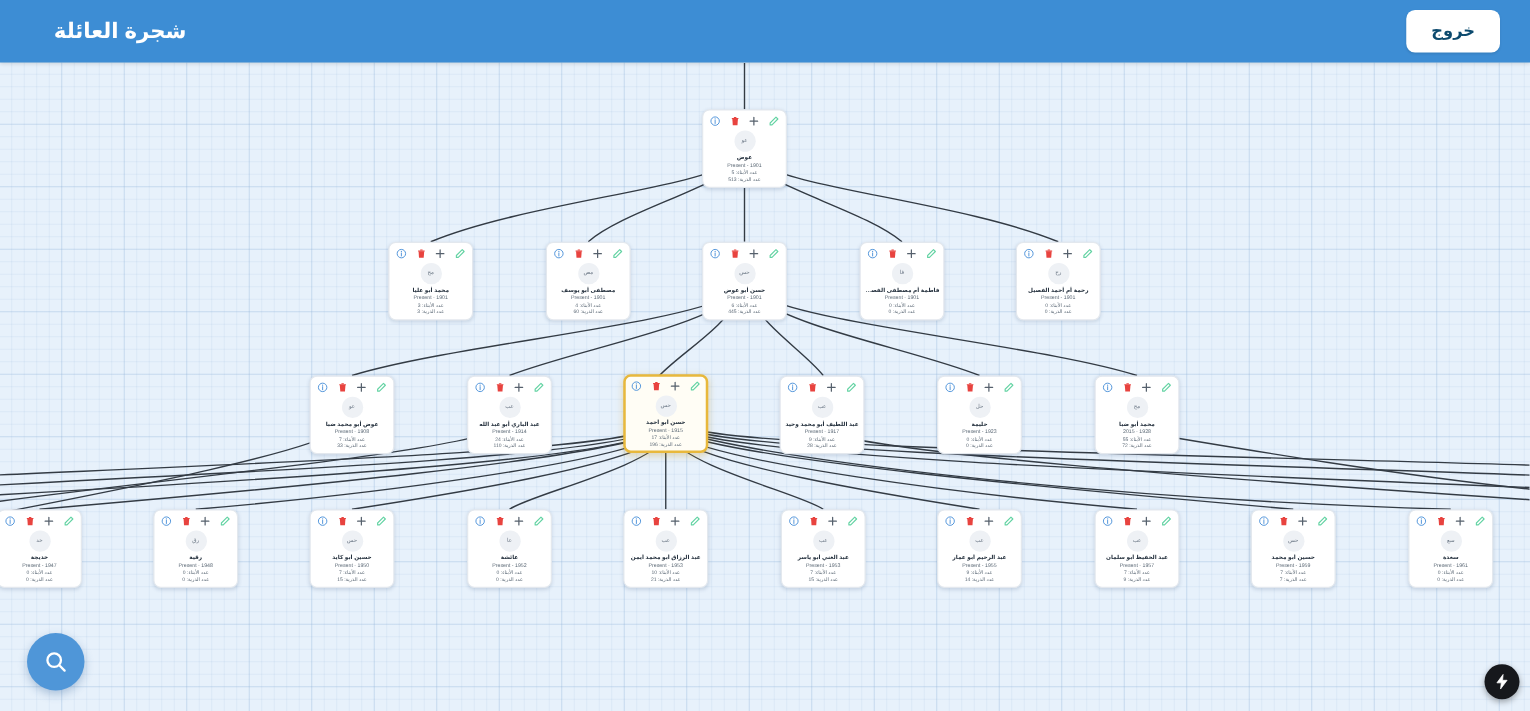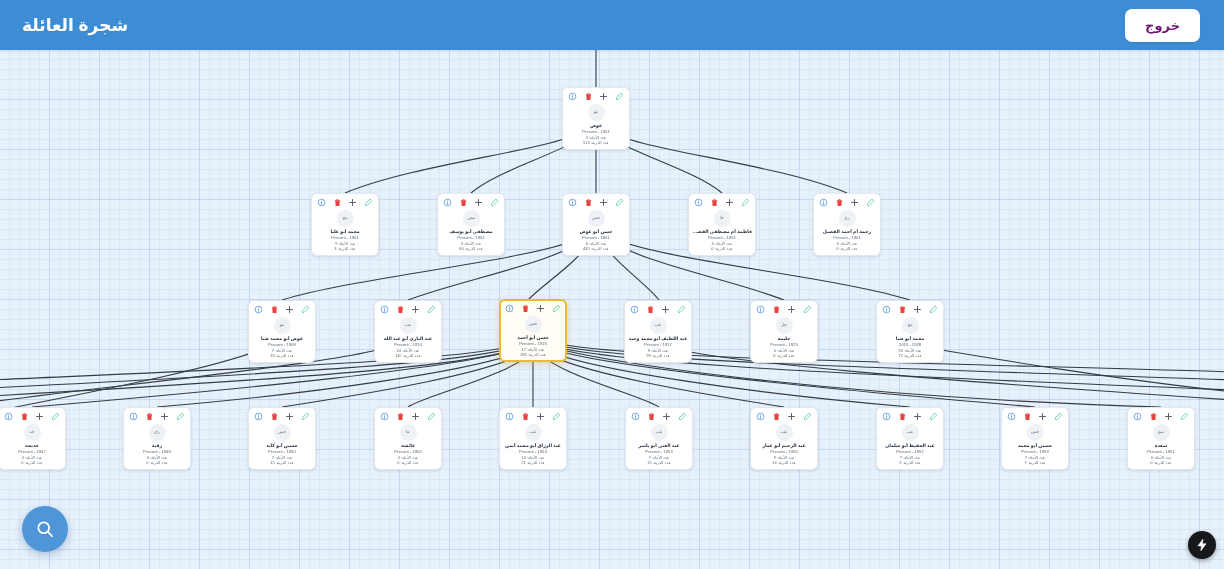--- a/index.html
+++ b/index.html
@@ -33,25 +33,26 @@
     padding: 0 24px 0 22px;
     z-index: 40;
     box-shadow: 0 1px 3px rgba(0,0,0,.12);
   }
   .app-title {
     color: #ffffff;
     font-size: 17px;
     font-weight: bold;
     letter-spacing: .2px;
     order: 2;
+    margin-left: 21px;
   }
   .exit-btn {
     order: 1;
     background: #ffffff;
-    color: #701a75;
+    color: #0c4a6e;
     border: none;
     border-radius: 7px;
     font-size: 13px;
     font-weight: bold;
     font-family: inherit;
     padding: 9px 20px;
     cursor: pointer;
     box-shadow: 0 1px 2px rgba(0,0,0,.10);
     min-width: 54px;
   }

